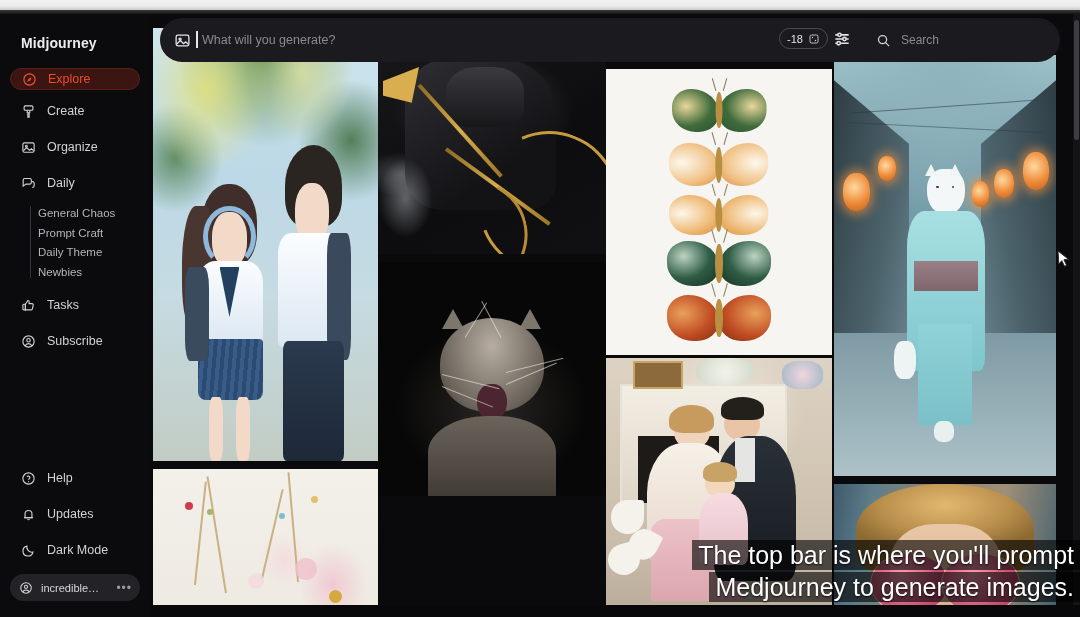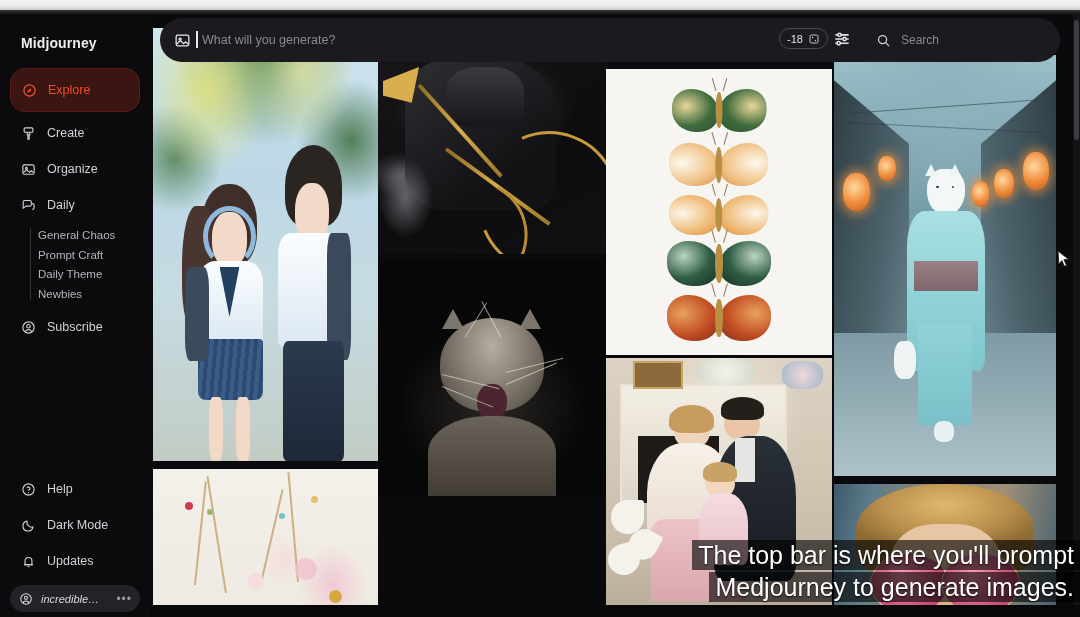--- a/index.html
+++ b/index.html
@@ -48,50 +48,50 @@
     border-radius: 15px;
     color: #d2d2d6; font-size: 12.5px;
     margin-bottom: 6px;
     cursor: pointer;
   }
   .nav-item .ico { width: 15px; height: 15px; flex: none; display:block; }
   .nav-item.active {
     background: #3a1512;
     border: 1px solid #5e1c16;
     color: #f04a2a;
-    height: 44px;
+    height: 22px;
     text-align: center;
   }
   .nav-item.active .ico { color: #f0522f; }
   .subnav {
     position: relative;
     margin: 1px 0 8px 20px;
     padding-left: 8px;
   }
   .subnav::before {
     content: ""; position: absolute; left: 0; top: 2px; bottom: 4px;
     width: 1px; background: #36363a;
   }
   .subnav-item {
     color: #b4b4ba; font-size: 11.5px;
     line-height: 19.5px; cursor: pointer;
     white-space: nowrap;
   }
   .sidebar-bottom {
-    position: absolute; left: 10px; bottom: 5px; width: 130px;
+    position: absolute; left: 10px; bottom: 16px; width: 130px;
   }
   .user-chip {
     display: flex; align-items: center; gap: 8px;
     height: 27px; padding: 0 8px 0 9px;
     border-radius: 14px; background: #232327;
     color: #d8d8dc; font-size: 11px;
     margin-top: 9px; cursor: pointer;
   }
   .user-chip .uname {
-    flex: 1; overflow: hidden; white-space: nowrap; font-style: italic;
+    flex: 1; overflow: hidden; white-space: nowrap;
   }
   .dots { letter-spacing: 1px; color: #9a9aa0; font-size: 12px; }
 
   
   .topbar {
     position: absolute; top: 18px; left: 160px;
     width: 900px; height: 44px;
     z-index: 35;
     display: flex; align-items: center;
   }
@@ -591,20 +591,27 @@
       <span>Daily</span>
     </div>
 
     <div class="subnav">
       <div class="subnav-item">General Chaos</div>
       <div class="subnav-item">Prompt Craft</div>
       <div class="subnav-item">Daily Theme</div>
       <div class="subnav-item">Newbies</div>
     </div>
 
+    <div class="nav-item">
+      <svg class="ico" viewBox="0 0 24 24" fill="none" stroke="currentColor" stroke-width="1.8">
+        <path d="M7 10v9H4.5A1.5 1.5 0 013 17.5V11.5A1.5 1.5 0 014.5 10z"></path>
+        <path d="M7 10l4-6a2 2 0 012 2v3h4.6a2 2 0 011.95 2.45l-1.3 5.6A2 2 0 0116.3 19H7z"></path>
+      </svg>
+      <span>Tasks</span>
+    </div>
 
     <div class="nav-item">
       <svg class="ico" viewBox="0 0 24 24" fill="none" stroke="currentColor" stroke-width="1.8">
         <circle cx="12" cy="12" r="9"></circle>
           <circle cx="12" cy="10" r="2.8"></circle>
         <path d="M6.5 19a6 6 0 0111 0"></path>
       </svg>
       <span>Subscribe</span>
     </div>
 
@@ -612,30 +619,30 @@
       <div class="nav-item">
         <svg class="ico" viewBox="0 0 24 24" fill="none" stroke="currentColor" stroke-width="1.8">
           <circle cx="12" cy="12" r="9"></circle>
           <path d="M9.6 9.4a2.5 2.5 0 014.7 1.1c0 1.7-2.3 1.9-2.3 3.4"></path>
           <circle cx="12" cy="17" r=".9" fill="currentColor" stroke="none"></circle>
         </svg>
         <span>Help</span>
       </div>
       <div class="nav-item">
         <svg class="ico" viewBox="0 0 24 24" fill="none" stroke="currentColor" stroke-width="1.8">
-          <path d="M19 14.5A8 8 0 019.5 5a8 8 0 109.5 9.5z"></path>
-        </svg>
-        <span>Dark Mode</span>
-      </div>
-      <div class="nav-item">
-        <svg class="ico" viewBox="0 0 24 24" fill="none" stroke="currentColor" stroke-width="1.8">
           <path d="M6.5 17V11a5.5 5.5 0 0111 0v6z"></path>
             <path d="M5 17h14M10.4 19.6a1.9 1.9 0 003.2 0"></path>
         </svg>
         <span>Updates</span>
+      </div>
+      <div class="nav-item">
+        <svg class="ico" viewBox="0 0 24 24" fill="none" stroke="currentColor" stroke-width="1.8">
+          <path d="M19 14.5A8 8 0 019.5 5a8 8 0 109.5 9.5z"></path>
+        </svg>
+        <span>Dark Mode</span>
       </div>
 
       <div class="user-chip">
         <svg style="width:14px;height:14px;flex:none;" viewBox="0 0 24 24" fill="none" stroke="currentColor" stroke-width="1.8">
           <circle cx="12" cy="12" r="9"></circle>
             <circle cx="12" cy="10" r="2.8"></circle>
           <path d="M6.5 19a6 6 0 0111 0"></path>
         </svg>
         <span class="uname">incredible…</span>
         <span class="dots">•••</span>

